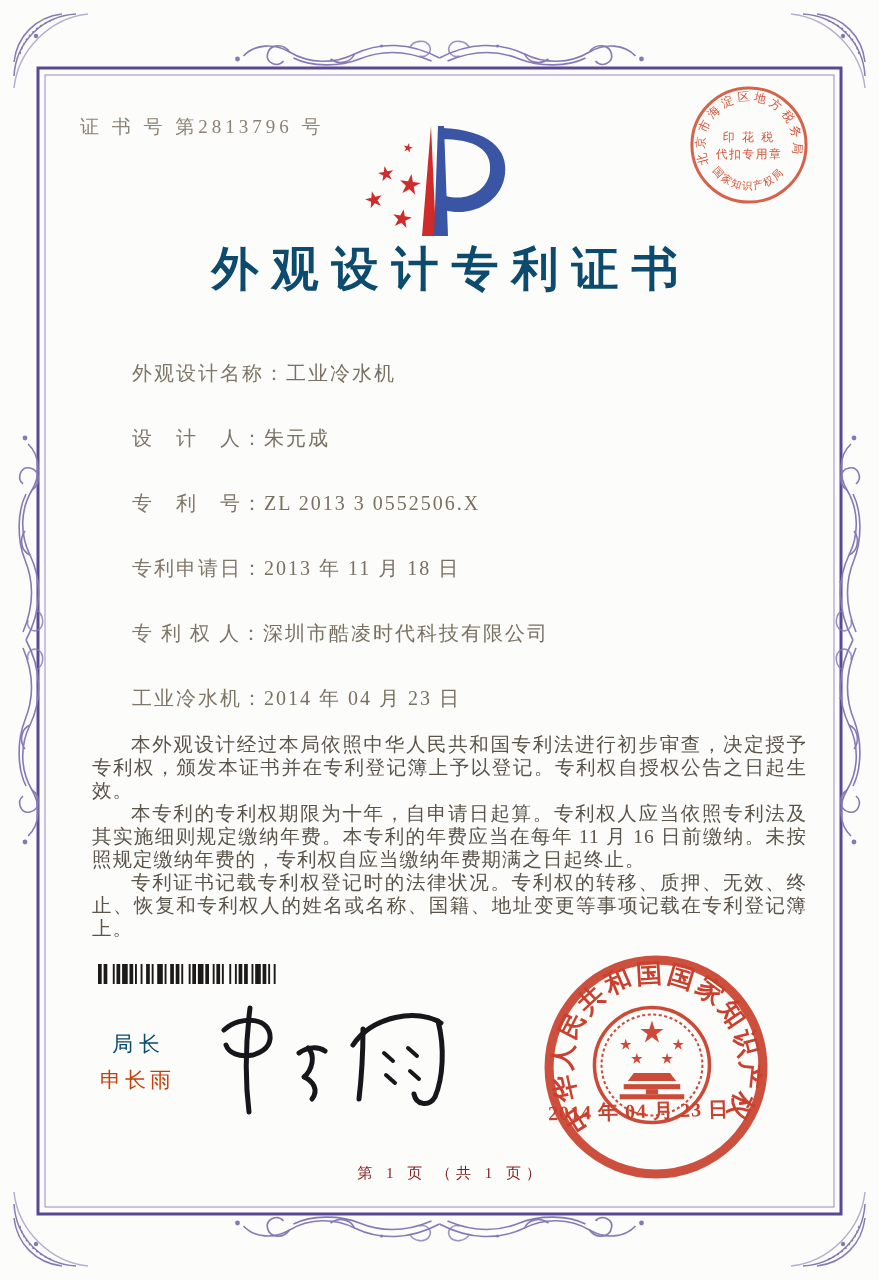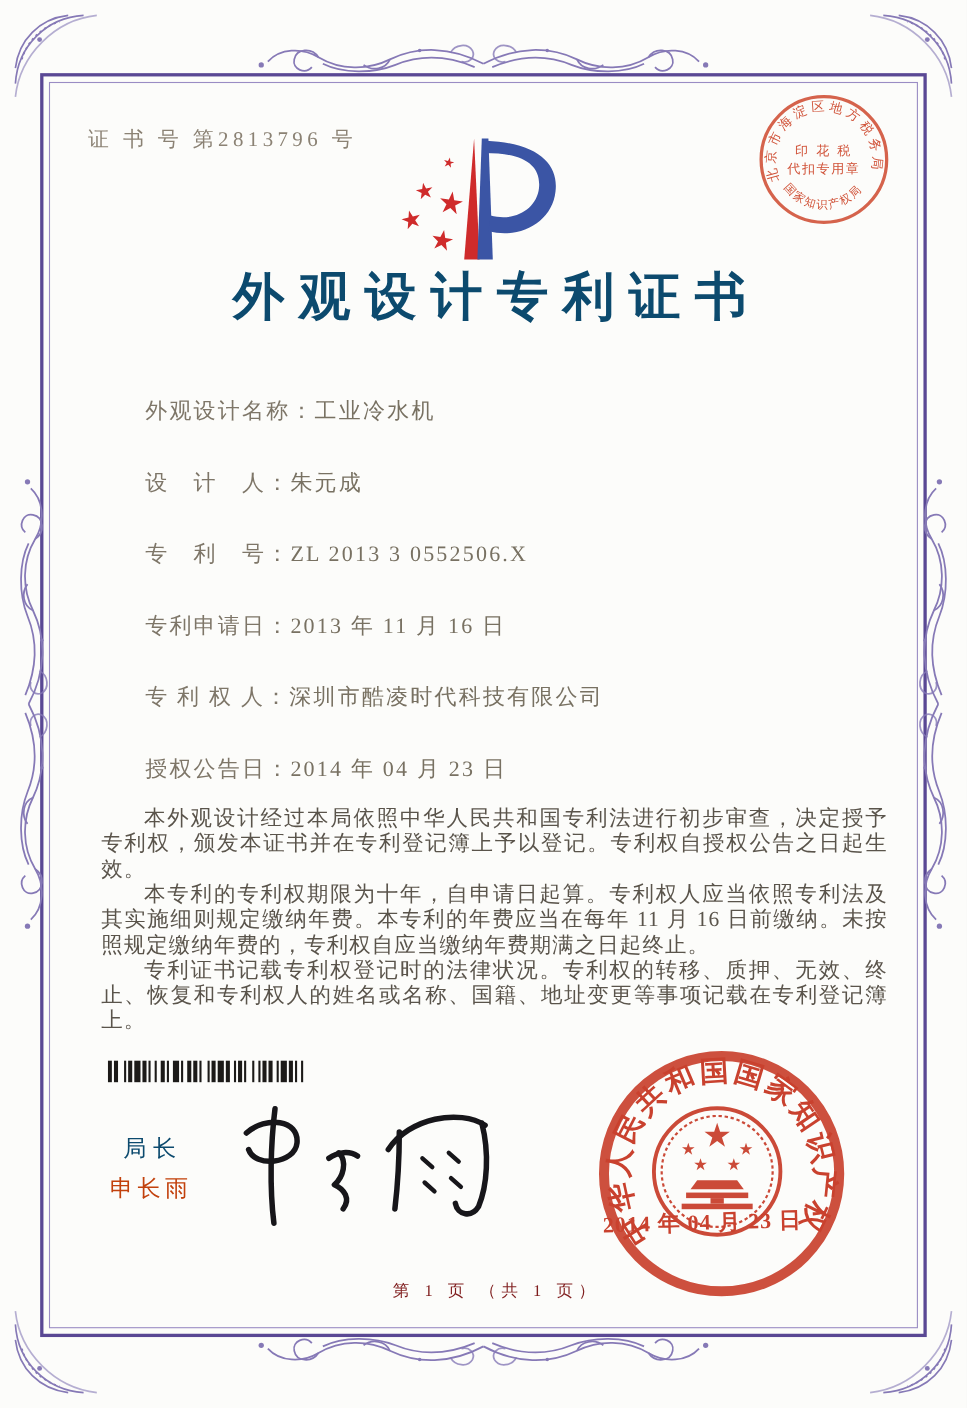--- a/index.html
+++ b/index.html
@@ -146,27 +146,27 @@
       <div class="field-row">
         <span>外观设计名称：</span><span class="val">工业冷水机</span>
       </div>
       <div class="field-row">
         <span>设　计　人：</span><span class="val">朱元成</span>
       </div>
       <div class="field-row">
         <span>专　利　号：</span><span class="val">ZL 2013 3 0552506.X</span>
       </div>
       <div class="field-row">
-        <span>专利申请日：</span><span class="val">2013 年 11 月 16 日</span>
+        <span>专利申请日：</span><span class="val">2013 年 11 月 18 日</span>
       </div>
       <div class="field-row">
         <span>专 利 权 人：</span><span class="val">深圳市酷凌时代科技有限公司</span>
       </div>
       <div class="field-row">
-        <span>授权公告日：</span><span class="val">2014 年 04 月 23 日</span>
+        <span>工业冷水机：</span><span class="val">2014 年 04 月 23 日</span>
       </div>
     </div>
 
     <div class="abs paras">
       <p>本外观设计经过本局依照中华人民共和国专利法进行初步审查，决定授予专利权，颁发本证书并在专利登记簿上予以登记。专利权自授权公告之日起生效。</p>
       <p>本专利的专利权期限为十年，自申请日起算。专利权人应当依照专利法及其实施细则规定缴纳年费。本专利的年费应当在每年 11 月 16 日前缴纳。未按照规定缴纳年费的，专利权自应当缴纳年费期满之日起终止。</p>
       <p>专利证书记载专利权登记时的法律状况。专利权的转移、质押、无效、终止、恢复和专利权人的姓名或名称、国籍、地址变更等事项记载在专利登记簿上。</p>
     </div>
 
     <svg class="abs barcode" width="240" height="20" viewBox="0 0 240 20">

